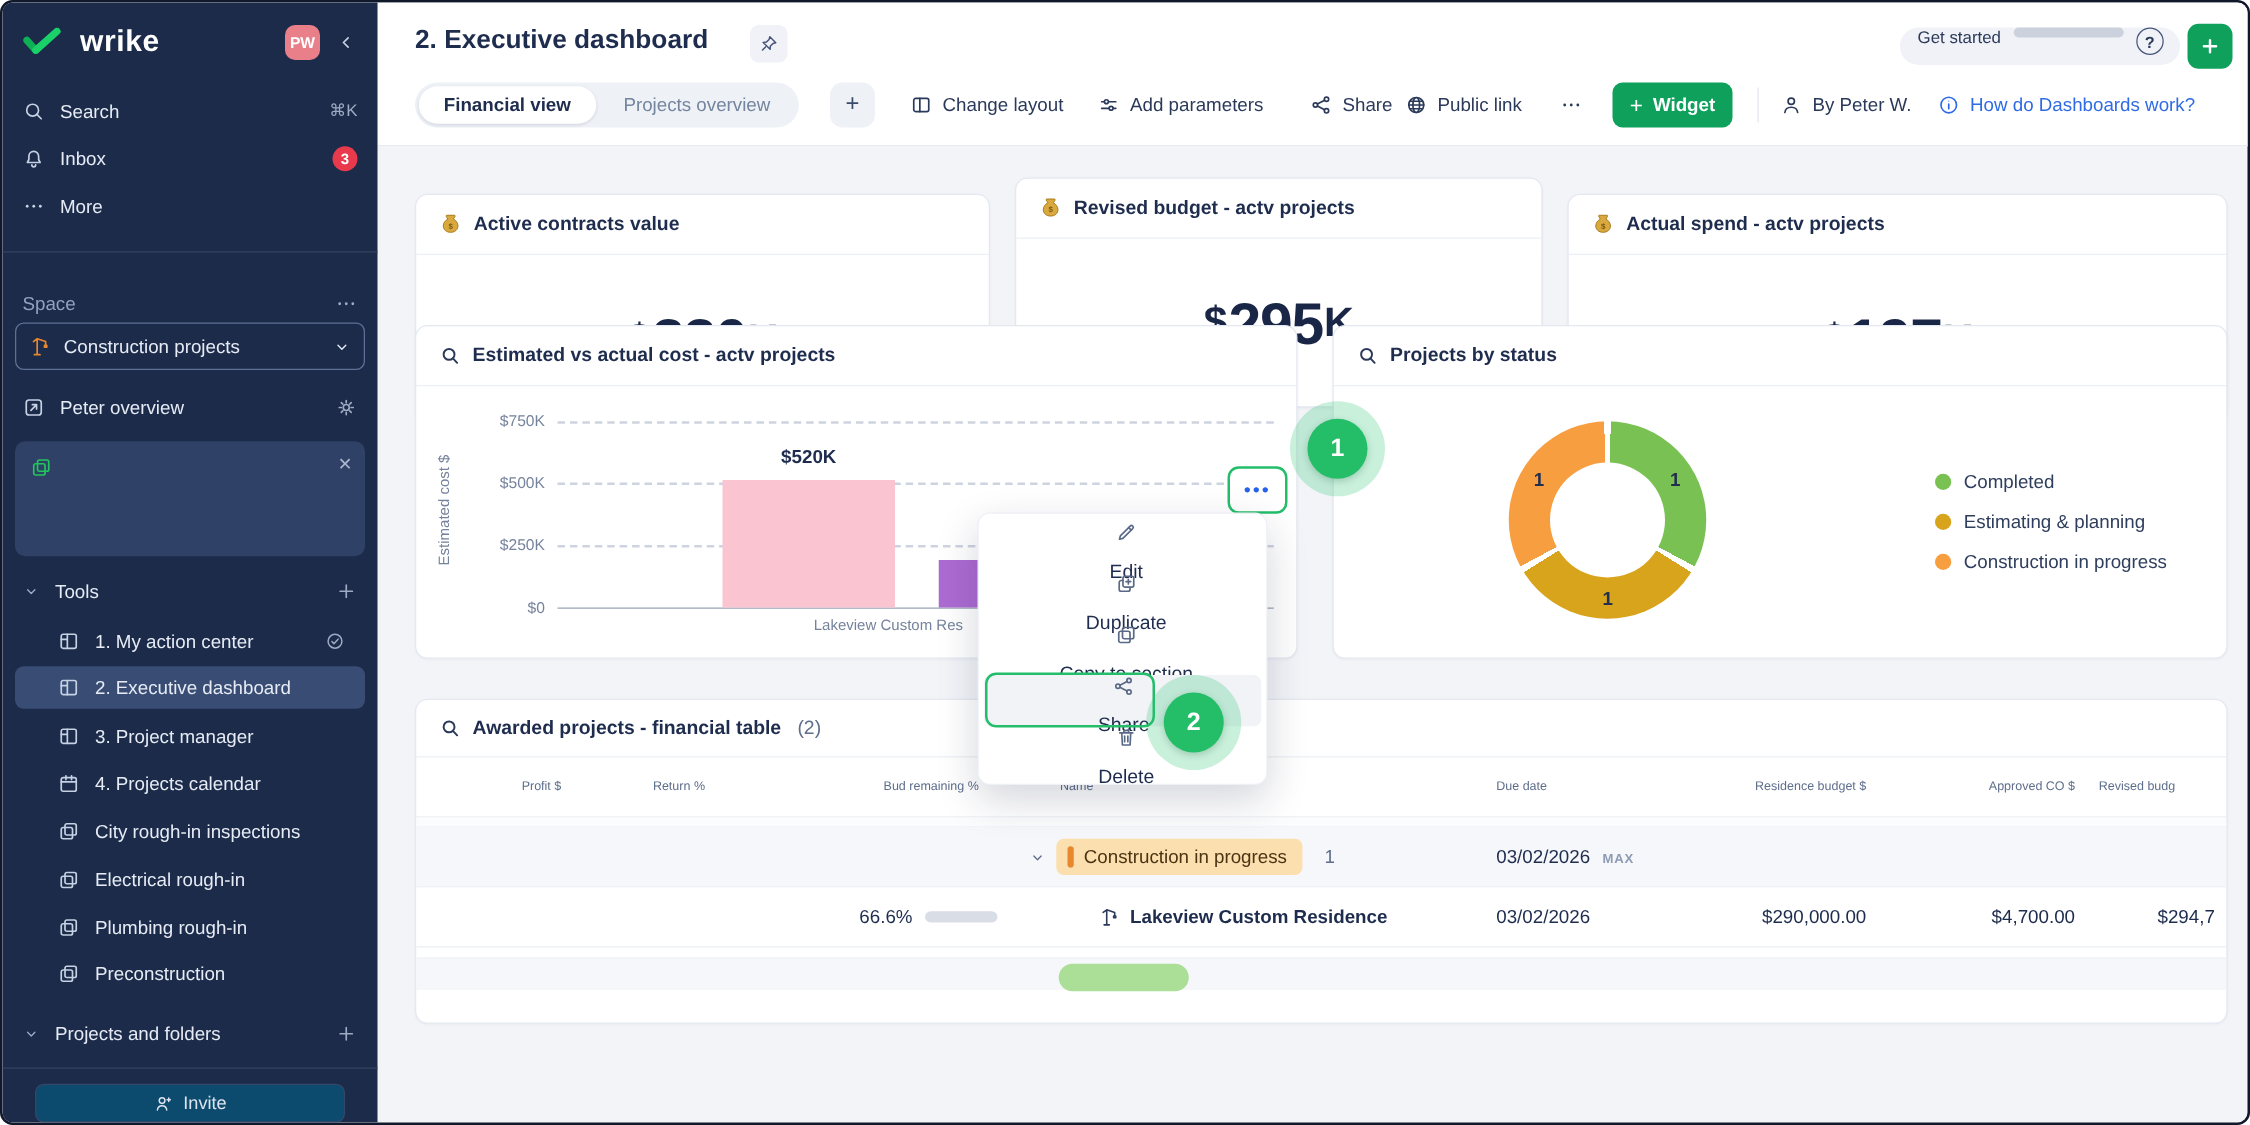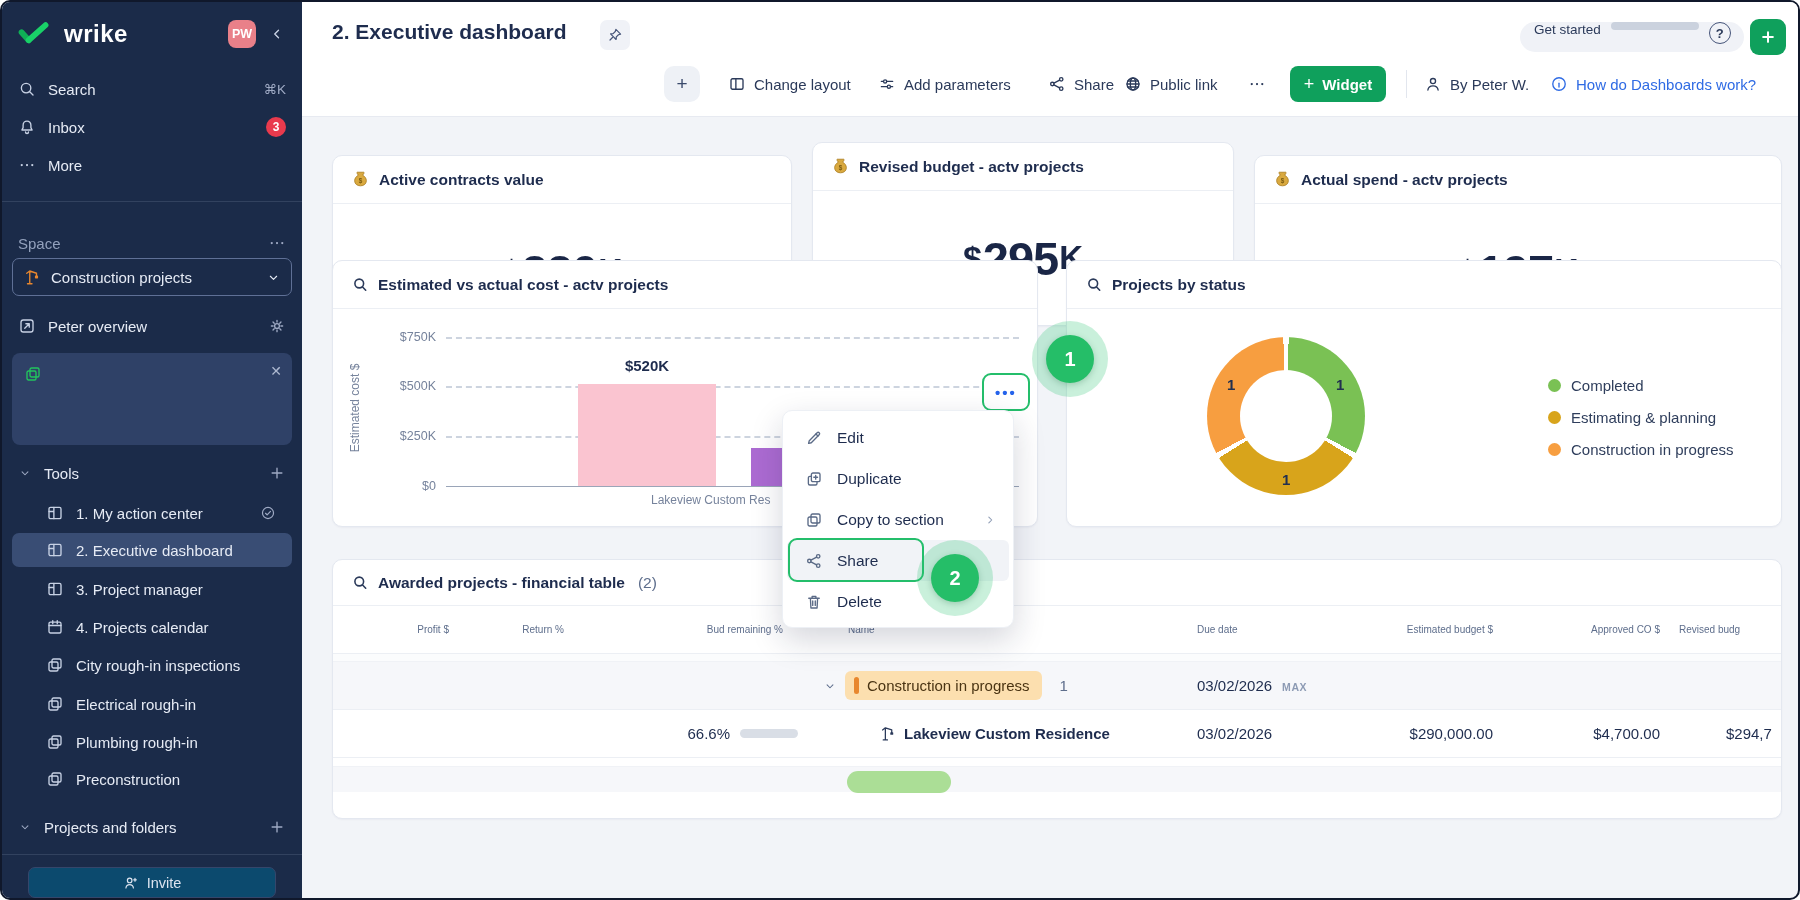--- a/index.html
+++ b/index.html
@@ -144,21 +144,21 @@
   .sliver { position:absolute; left:514px; top:4px; width:104px; height:22px; border-radius:11px; background:#ABDE96;}
 
   
   .dots-btn { position:absolute; left:980px; top:371px; width:48px; height:38px; background:#fff;
               border:2.5px solid #24BE6B; border-radius:9px; color:#2563EB; display:flex; align-items:center;
               justify-content:center; font-size:15px; font-weight:800; letter-spacing:2px; z-index:40; cursor:pointer;}
   .menu { position:absolute; left:780px; top:408px; width:232px; height:218px; background:#fff;
           border:1px solid #EDF0F5; border-radius:10px; box-shadow:0 12px 32px rgba(20,30,60,.18);
           z-index:45; padding-top:6px; }
   .menu-item { position:relative; height:41px; display:flex; align-items:center; gap:14px;
-               padding:0 16px 0 22px; font-size:15.5px; color:#1E2C4E; cursor:pointer;}
+               padding:0 16px 0 22px; font-size:15.5px; color:#1E2C4E; cursor:pointer;flex-direction:column;}
   .menu-item .mi-ic { color:#5A6A86; }
   .menu-item .sub { margin-left:auto; color:#8D9BB4; font-size:13px; }
   .mi-share { background:#F1F3F7; border-radius:6px; margin:0 4px; padding-left:18px; }
   .share-outline { position:absolute; left:1px; top:-2px; width:136px; height:44px;
                    border:2.5px solid #24BE6B; border-radius:9px; pointer-events:none;}
   .ann { position:absolute; z-index:60; width:76px; height:76px; }
   .ann .halo { position:absolute; inset:0; border-radius:50%; background:rgba(41,196,111,.25); }
   .ann .dot { position:absolute; left:14px; top:14px; width:48px; height:48px; border-radius:50%;
               background:#25BE68; color:#fff; font-size:20px; font-weight:700; display:flex;
               align-items:center; justify-content:center; box-shadow:0 2px 6px rgba(20,90,50,.25);}
@@ -444,20 +444,24 @@
 
   <div class="main">
     <div class="tophdr">
       <div class="pg-title">2. Executive dashboard</div>
       <div class="pin-btn">
         <svg class="ic" viewBox="0 0 24 24" style="width:16px;height:16px">
             <use href="#i-pin"></use>
           </svg>
       </div>
 
+      <div class="tabs">
+        <div class="tab active">Financial view</div>
+        <div class="tab">Projects overview</div>
+      </div>
       <div class="add-tab">+</div>
 
       <div class="tb-act" style="left:426px">
         <svg class="ic" viewBox="0 0 24 24">
             <use href="#i-layout"></use>
           </svg>
         <span class="lbl">Change layout</span>
       </div>
       <div class="tb-act" style="left:576px">
         <svg class="ic" viewBox="0 0 24 24">
@@ -608,21 +612,21 @@
           </svg>
         <span>Awarded projects - financial table</span>
         <span class="tw-title-count">(2)</span>
       </div>
       <div class="trow thead">
         <div class="cr">Profit $</div>
         <div class="cr">Return %</div>
         <div class="cr" style="padding-right:20px">Bud remaining %</div>
         <div class="name-h">Name</div>
         <div class="cl">Due date</div>
-        <div class="cr" style="padding-right:10px">Estimated budget $</div>
+        <div class="cr" style="padding-right:10px">Residence budget $</div>
         <div class="cr" style="padding-right:8px">Approved CO $</div>
         <div style="padding-left:11px">Revised budg</div>
       </div>
       <div class="tgap"></div>
       <div class="trow tgroup">
         <div></div>
           <div></div>
           <div></div>
         <div class="namecell">
           <svg class="ic chev" viewBox="0 0 24 24" style="width:14px;height:14px">

